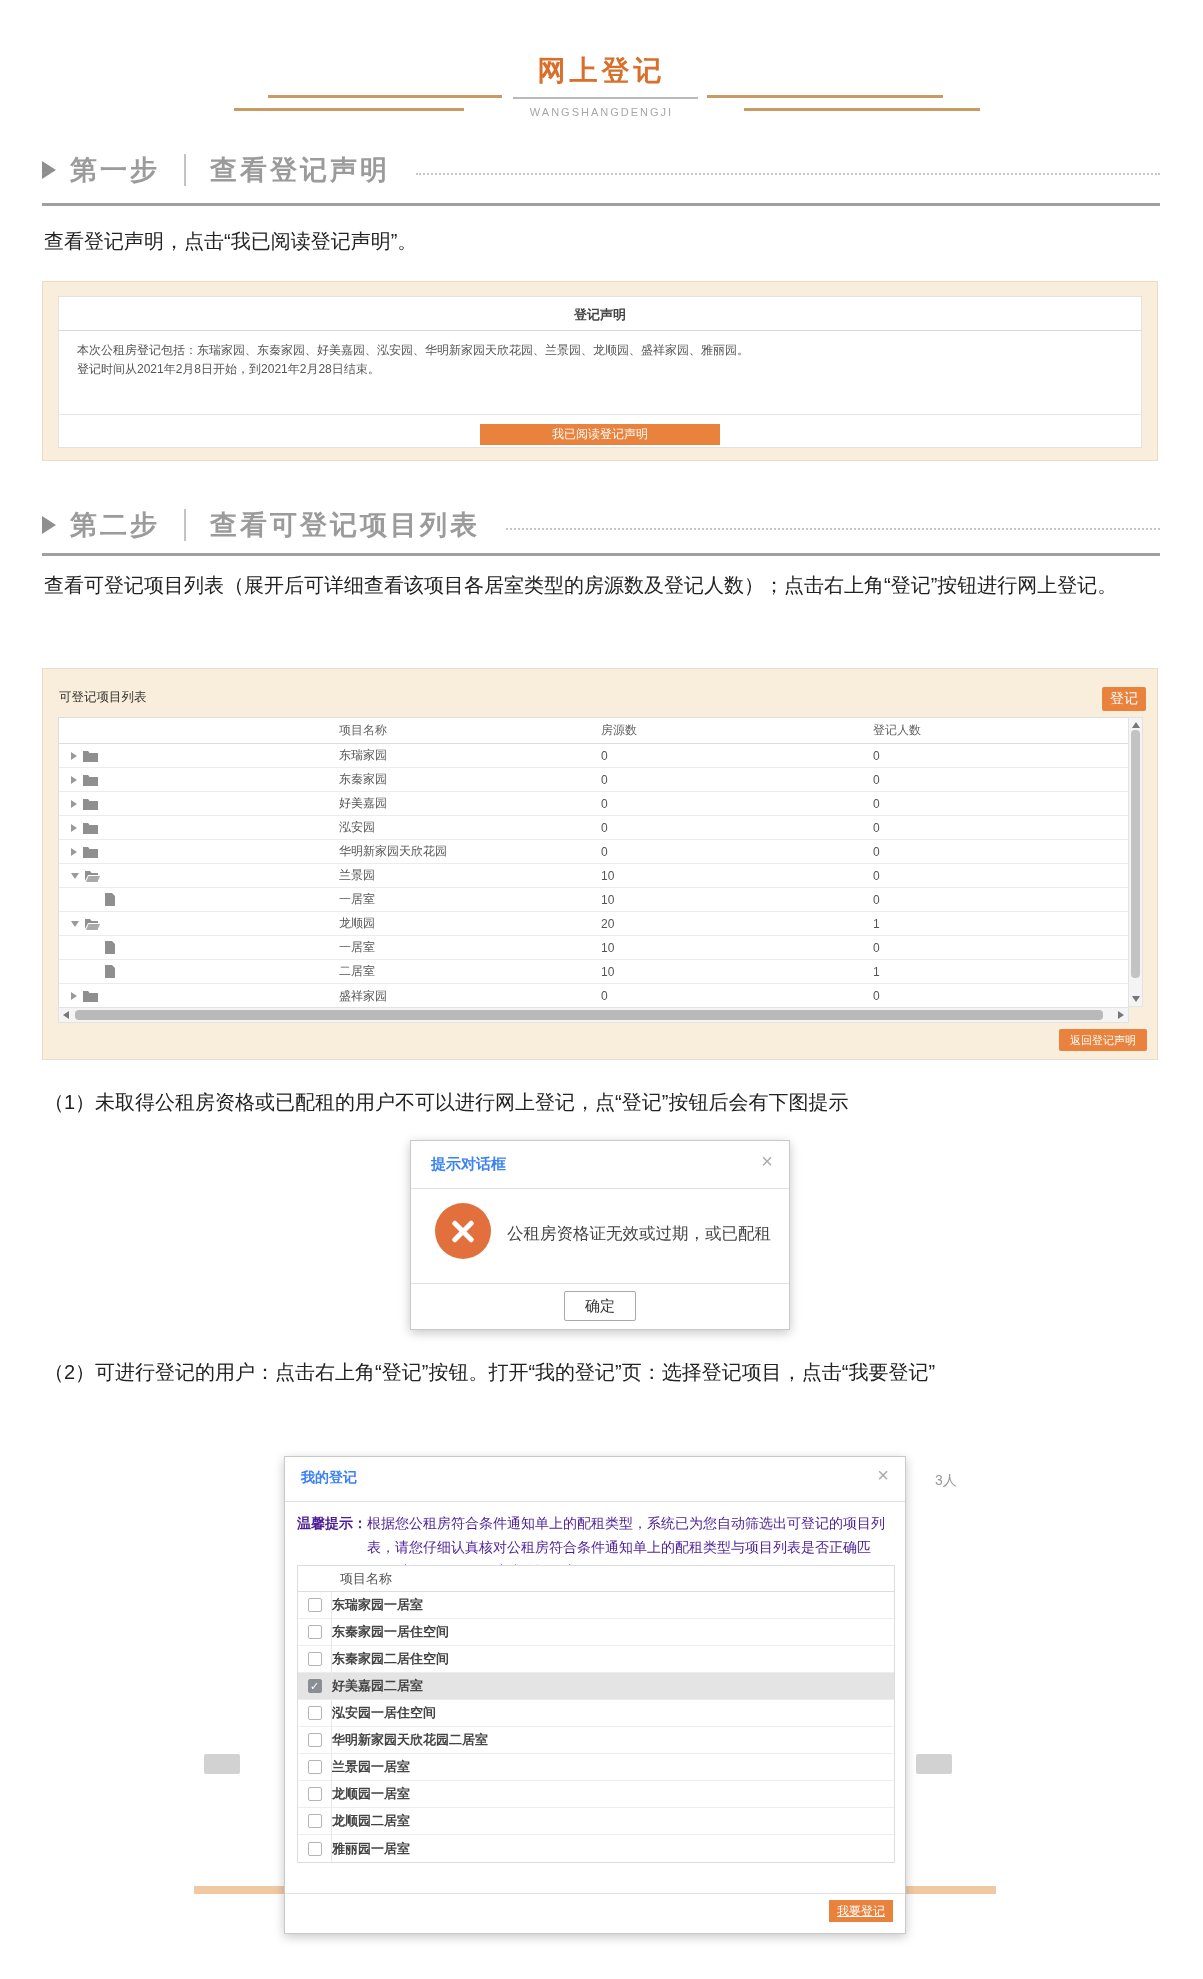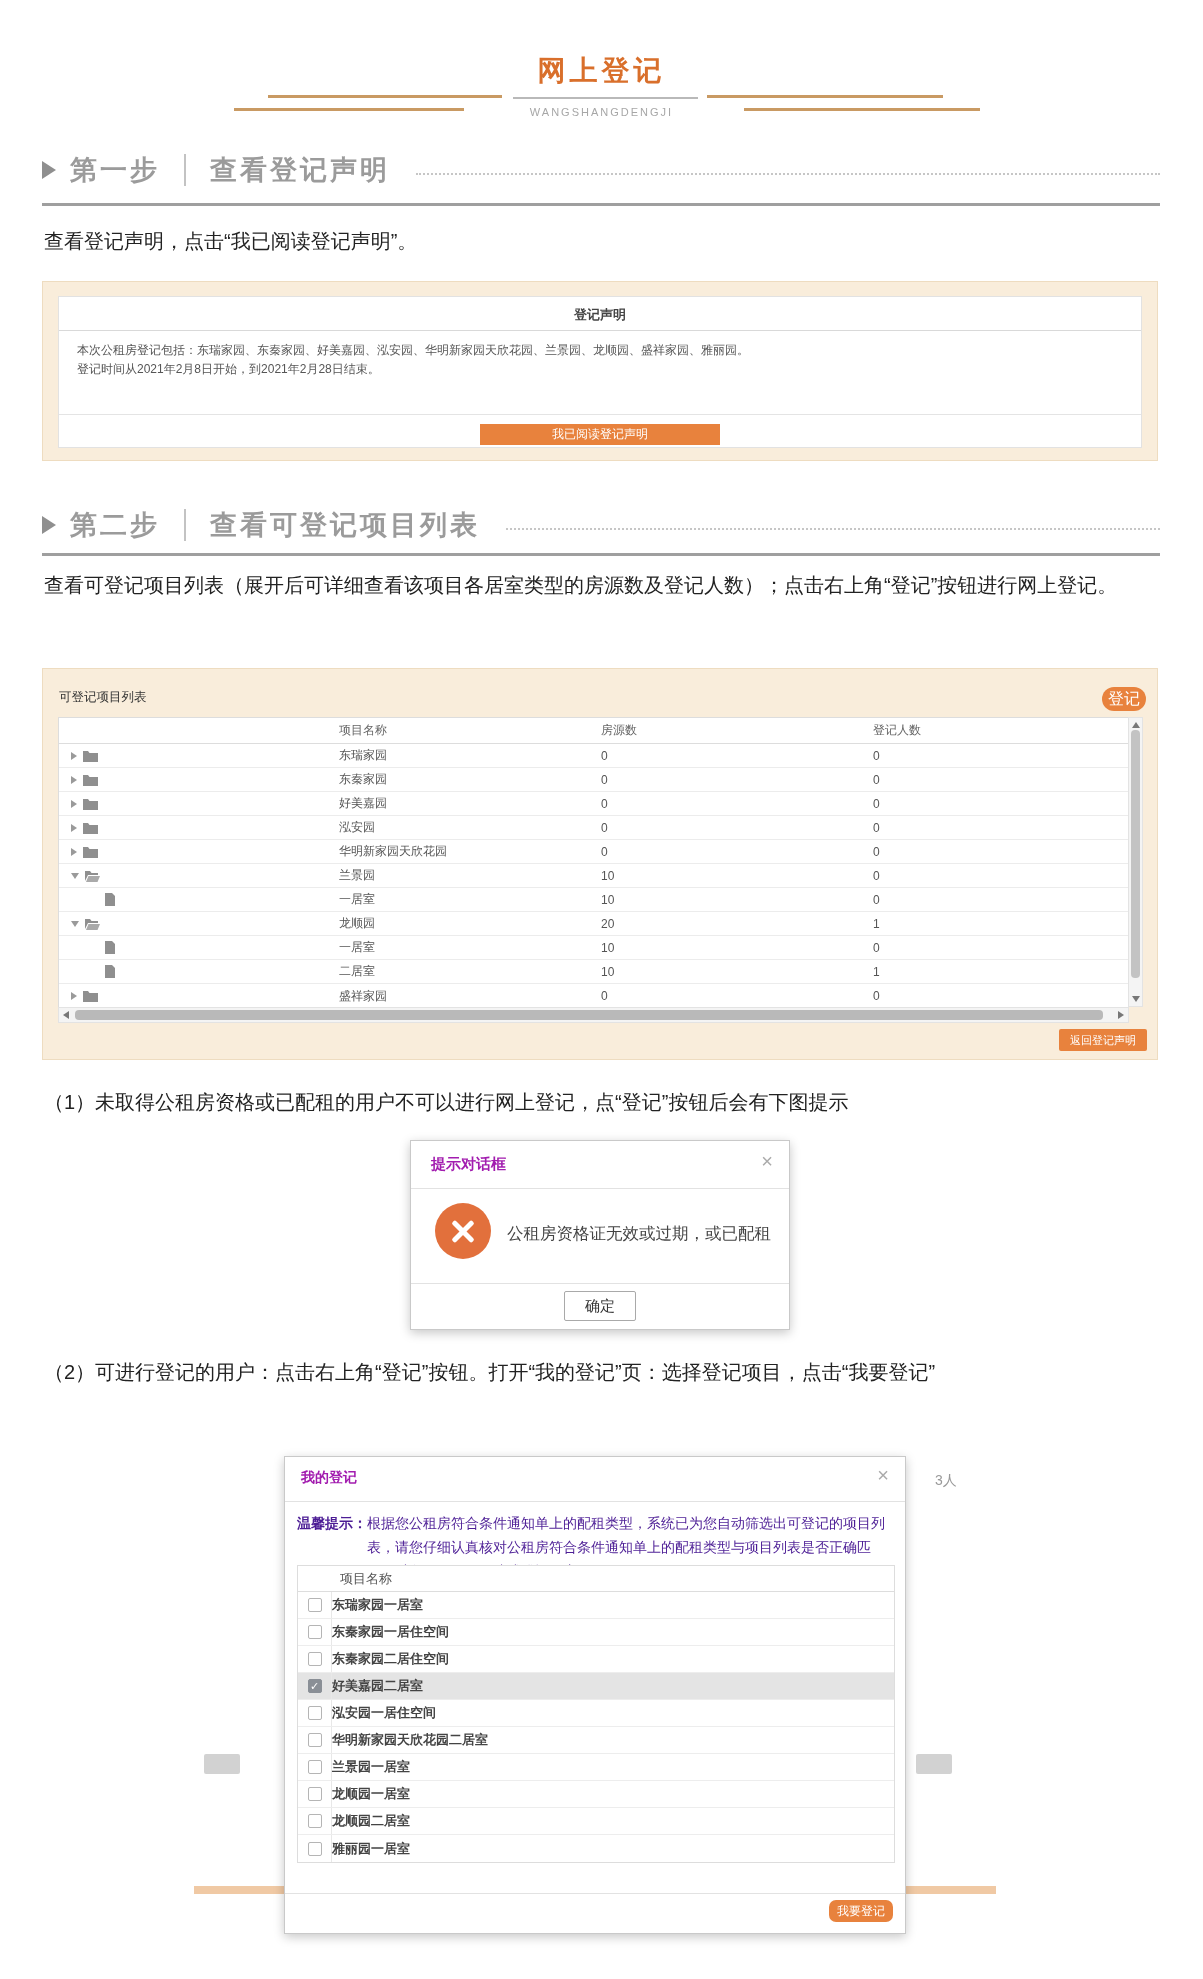--- a/index.html
+++ b/index.html
@@ -38,21 +38,21 @@
   .decl-div1 { position:absolute; top:33px; left:0; width:100%; height:1px; background:#d9d9d9; }
   .decl-body { position:absolute; top:44px; left:18px; right:18px; font-size:12px; color:#555; line-height:19px; }
   .decl-div2 { position:absolute; top:117px; left:0; width:100%; height:1px; background:#e4e4e4; }
   .btn-orange { background:#e8823d; color:#fff; border:none; display:flex; align-items:center;
     justify-content:center; cursor:pointer; }
   .decl-btn { position:absolute; top:127px; left:50%; transform:translateX(-50%);
     width:240px; height:21px; font-size:12px; }
 
   
   .proj-label { position:absolute; top:20px; left:16px; font-size:12.5px; color:#333; }
-  .proj-reg-btn { position:absolute; top:18px; right:11px; width:44px; height:24px; font-size:16px; border-radius:12px; }
+  .proj-reg-btn { position:absolute; top:18px; right:11px; width:44px; height:24px; font-size:14px; border-radius:2px; }
   .tbl { position:absolute; top:48px; left:15px; width:1071px; background:#fff; border:1px solid #ddd; }
   .t-row { display:flex; align-items:center; height:24px; border-bottom:1px solid #ececec;
     font-size:12px; color:#555; }
   .t-head { height:26px; color:#666; border-bottom:1px solid #ddd; }
   .t-c1 { width:270px; display:flex; align-items:center; padding-left:12px; }
   .t-c2 { width:262px; padding-left:10px; }
   .t-c3 { width:272px; padding-left:10px; }
   .t-c4 { flex:1; padding-left:10px; }
   .tri-r { width:0; height:0; border-left:6px solid #9a9a9a; border-top:4px solid transparent;
     border-bottom:4px solid transparent; margin-right:6px; }
@@ -69,21 +69,21 @@
   .hsb { position:absolute; top:338px; left:15px; width:1071px; height:16px; background:#f4f4f4; border:1px solid #e3e3e3; }
   .hsb-thumb { position:absolute; top:2px; left:16px; width:1028px; height:10px; background:#b9b9b9; border-radius:4px; }
   .sb-tri-l { position:absolute; left:4px; top:3px; width:0; height:0; border-right:6px solid #777;
     border-top:4px solid transparent; border-bottom:4px solid transparent; }
   .sb-tri-rr { position:absolute; right:4px; top:3px; width:0; height:0; border-left:6px solid #777;
     border-top:4px solid transparent; border-bottom:4px solid transparent; }
   .proj-back-btn { position:absolute; bottom:8px; right:10px; width:88px; height:22px; font-size:11px; border-radius:2px;margin-top:24px; }
 
   
   .dlg { position:absolute; background:#fff; border:1px solid #c9c9c9; box-shadow:0 3px 10px rgba(0,0,0,.22); }
-  .dlg-title { position:absolute; font-size:15px; font-weight:bold; color:#a21caf; }
+  .dlg-title { position:absolute; font-size:15px; font-weight:bold; color:#3b82f6; }
   .dlg-close { position:absolute; font-size:20px; color:#aaa; line-height:20px; cursor:pointer; }
   .alert-div1 { position:absolute; top:47px; left:0; width:100%; height:1px; background:#e2e2e2; }
   .alert-circle { position:absolute; top:62px; left:24px; width:56px; height:56px; border-radius:50%; background:#e2703c; }
   .alert-circle i { position:absolute; top:26px; left:14px; width:28px; height:5px; background:#fff; border-radius:2px; }
   .alert-circle i.a { transform:rotate(45deg); }
   .alert-circle i.b { transform:rotate(-45deg); }
   .alert-msg { position:absolute; top:82px; left:96px; font-size:16.5px; color:#444; }
   .alert-div2 { position:absolute; top:142px; left:0; width:100%; height:1px; background:#e2e2e2; }
   .alert-ok { position:absolute; top:150px; left:50%; transform:translateX(-50%); width:72px; height:30px;
     background:#fff; border:1px solid #a9a9a9; border-radius:2px; font-size:15px; color:#333;
@@ -100,21 +100,21 @@
   .reg-row { height:27px; display:flex; align-items:center; font-size:13px; color:#444;
     border-bottom:1px solid #ededed; }
   .reg-cb-cell { width:34px; display:flex; justify-content:center; align-items:center;
     align-self:stretch; border-right:1px solid #e8e8e8; }
   .cb { width:14px; height:14px; border:1px solid #b5b5b5; background:#fff; border-radius:2px; }
   .reg-row.checked { background:#e4e4e4; }
   .reg-row.checked .cb { background:#8a8f96; border-color:#8a8f96; color:#fff; font-size:11px;
     display:flex; align-items:center; justify-content:center; }
   .reg-item-label { margin-left:0;font-weight:bold; }
   .reg-footer { position:absolute; top:436px; left:0; width:100%; height:42px; border-top:1px solid #e2e2e2; }
-  .reg-submit { position:absolute; top:6px; right:12px; width:64px; height:22px; font-size:12px; border-radius:7px; }
+  .reg-submit { position:absolute; top:6px; right:12px; width:64px; height:22px; font-size:12px; border-radius:0;text-decoration:underline; }
 
   
   .frag-txt { position:absolute; font-size:14px; color:#999; }
   .frag-block { position:absolute; width:36px; height:20px; background:#d2d2d2; border-radius:2px; }
   .frag-peach { position:absolute; height:8px; background:#f0c9a4; }
 </style>
 </head>
 <body>
 
 <div class="page">

